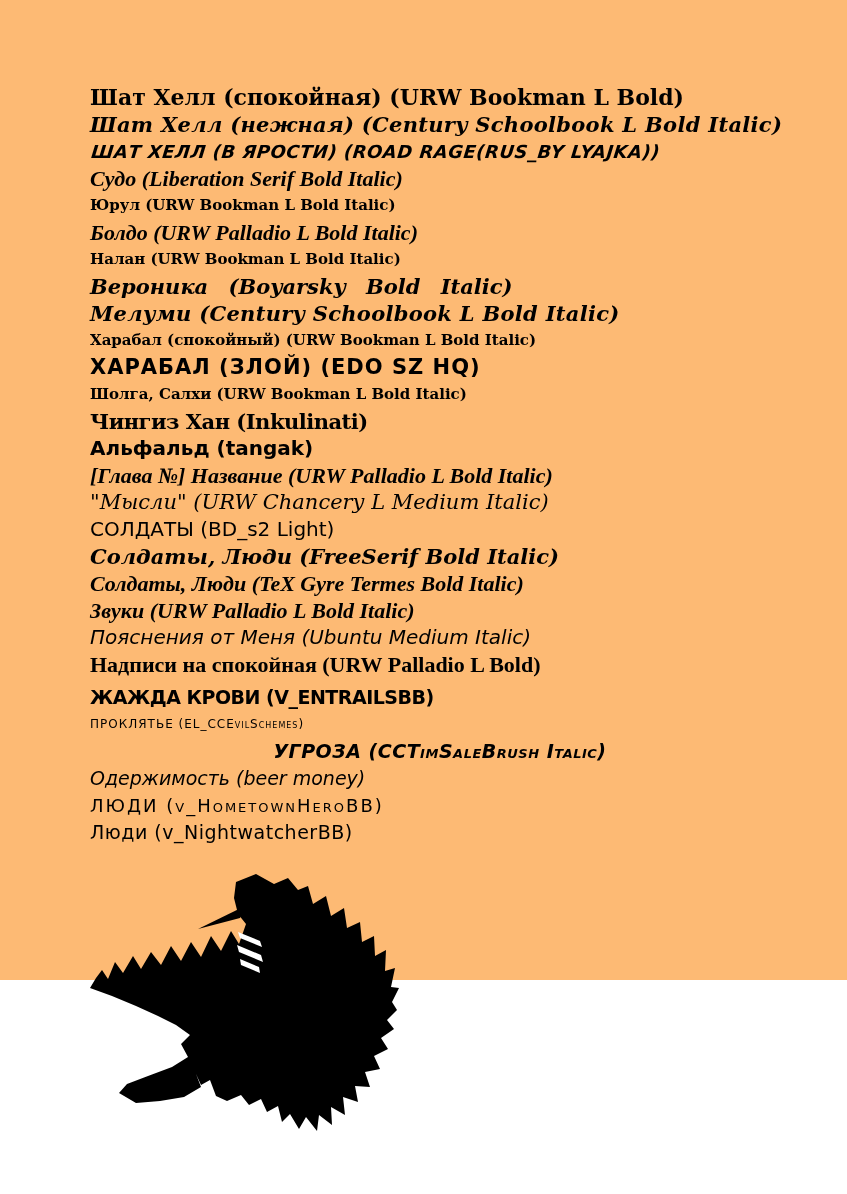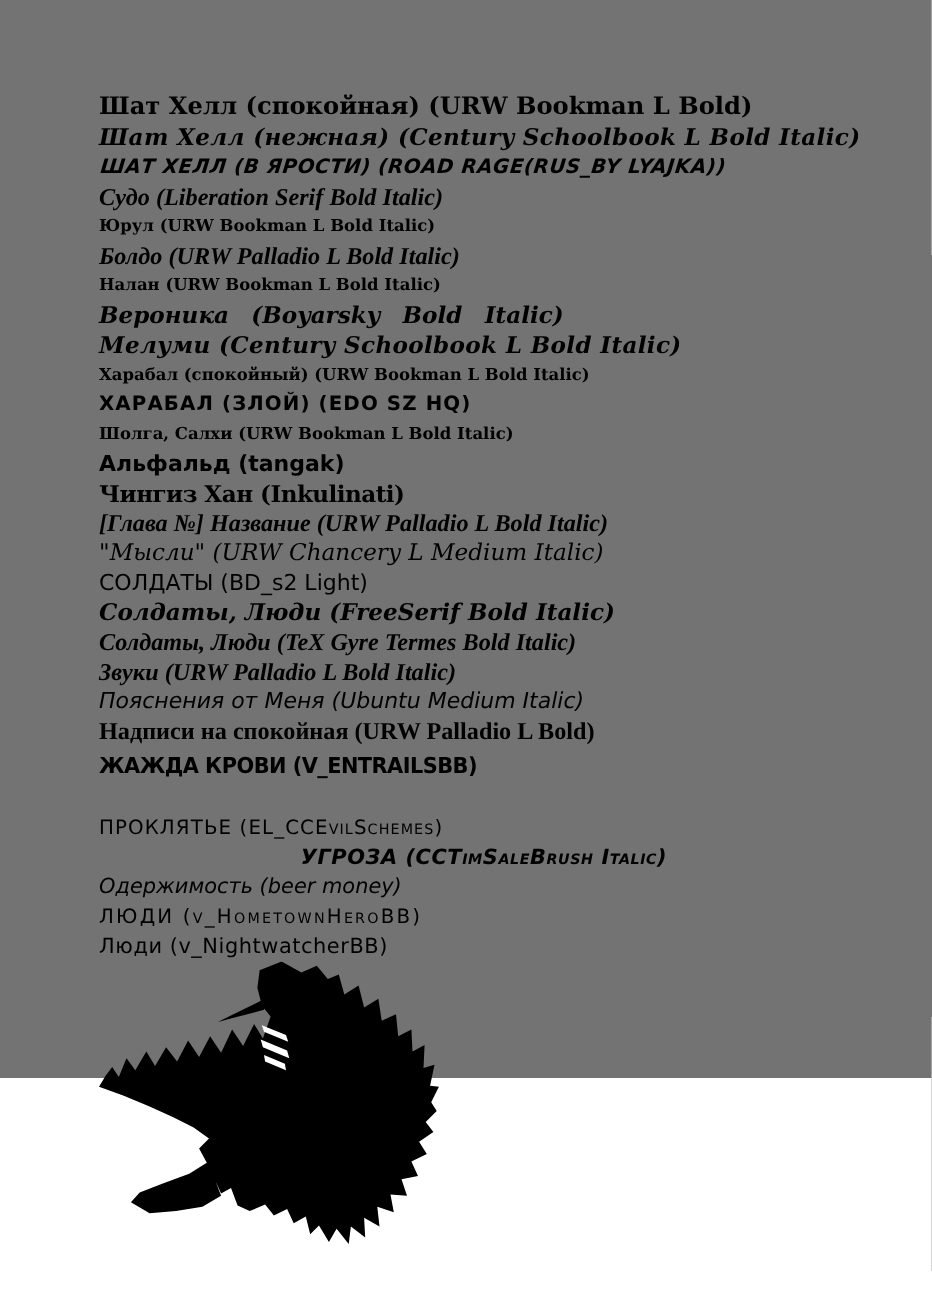--- a/index.html
+++ b/index.html
@@ -5,21 +5,21 @@
   html, body { margin: 0; padding: 0; }
   body {
     width: 847px; height: 1194px;
     background: #ffffff;
     font-family: "Liberation Serif", serif;
     overflow: hidden;
   }
   .page {
     position: relative;
     width: 847px; height: 980px;
-    background: #737373;
+    background: #fdba74;
     color: #000000;
   }
   .font-list {
     position: absolute;
     left: 90px; top: 84px;
     width: 700px;
   }
   .line {
     height: 27px;
     line-height: 27px;
@@ -39,39 +39,39 @@
   .f-libserif-bi { font-family: "Liberation Serif", serif; font-weight: bold; font-style: italic; font-size: 22px; }
   
   .f-palladio-bi { font-family: "Liberation Serif", serif; font-weight: bold; font-style: italic; font-size: 22px; }
   
   .f-palladio-b { font-family: "Liberation Serif", serif; font-weight: bold; font-size: 22px; }
   
   .f-boyarsky { font-family: "DejaVu Serif", serif; font-weight: bold; font-style: italic; font-size: 21px; word-spacing: 13px; }
   
   .f-nimbus-bi { font-family: "Liberation Serif", serif; font-weight: bold; font-style: italic; font-size: 21px; }
   
-  .f-edo { font-family: "DejaVu Sans", sans-serif; font-weight: bold; font-size: 18px; letter-spacing: 1px; }
+  .f-edo { font-family: "DejaVu Sans", sans-serif; font-weight: bold; font-size: 21px; letter-spacing: 1px; }
   
   .f-inkulinati { font-family: "DejaVu Serif", serif; font-weight: bold; font-size: 21px; letter-spacing: -0.5px; }
   
   .f-tangak { font-family: "DejaVu Sans", sans-serif; font-weight: bold; font-size: 20px; }
   
   .f-chancery { font-family: "DejaVu Serif", serif; font-style: italic; font-size: 21px; }
   
   .f-bd { font-family: "DejaVu Sans", sans-serif; font-size: 20px; }
   
   .f-freeserif-bi { font-family: "DejaVu Serif", serif; font-weight: bold; font-style: italic; font-size: 21px; }
   
   .f-termes-bi { font-family: "Liberation Serif", serif; font-weight: bold; font-style: italic; font-size: 22px; }
   
   .f-ubuntu-mi { font-family: "DejaVu Sans", sans-serif; font-style: italic; font-size: 20px; font-weight: 500; }
   
   .f-entrails { font-family: "DejaVu Sans", sans-serif; font-weight: bold; font-size: 19px; letter-spacing: -0.5px; transform: scaleY(1.05); transform-origin: left bottom; }
   
-  .f-evilschemes { font-family: "DejaVu Sans", sans-serif; font-size: 18px; font-variant: small-caps; letter-spacing: 1px; margin-top: 28px; }
+  .f-evilschemes { font-family: "DejaVu Sans", sans-serif; font-size: 12px; font-variant: small-caps; letter-spacing: 1px; }
   
   .f-timsale { font-family: "DejaVu Sans", sans-serif; font-weight: bold; font-style: italic; font-size: 19px; font-variant: small-caps; letter-spacing: .5px; text-align: center; }
   
   .f-beermoney { font-family: "DejaVu Sans", sans-serif; font-style: italic; font-size: 19px; }
   
   .f-hometown { font-family: "DejaVu Sans", sans-serif; font-size: 18px; font-variant: small-caps; letter-spacing: 2px; }
   
   .f-nightwatcher { font-family: "DejaVu Sans", sans-serif; font-size: 19px; letter-spacing: .5px; }
   .gap-before { margin-top: 6px; }
 
@@ -93,22 +93,22 @@
     <div class="line f-roadrage">ШАТ ХЕЛЛ (В ЯРОСТИ) (ROAD RAGE(RUS_BY LYAJKA))</div>
     <div class="line f-libserif-bi">Судо (Liberation Serif Bold Italic)</div>
     <div class="line f-bookman-bi">Юрул (URW Bookman L Bold Italic)</div>
     <div class="line f-palladio-bi">Болдо (URW Palladio L Bold Italic)</div>
     <div class="line f-bookman-bi">Налан (URW Bookman L Bold Italic)</div>
     <div class="line f-boyarsky">Вероника (Boyarsky Bold Italic)</div>
     <div class="line f-schoolbook-bi">Мелуми (Century Schoolbook L Bold Italic)</div>
     <div class="line f-bookman-bi">Харабал (спокойный) (URW Bookman L Bold Italic)</div>
     <div class="line f-edo">ХАРАБАЛ (ЗЛОЙ) (EDO SZ HQ)</div>
     <div class="line f-bookman-bi">Шолга, Салхи (URW Bookman L Bold Italic)</div>
+    <div class="line f-inkulinati">Чингиз Хан (Inkulinati)</div>
     <div class="line f-tangak">Альфальд (tangak)</div>
-    <div class="line f-inkulinati">Чингиз Хан (Inkulinati)</div>
     <div class="line f-palladio-bi">[Глава №] Название (URW Palladio L Bold Italic)</div>
     <div class="line f-chancery">"Мысли" (URW Chancery L Medium Italic)</div>
     <div class="line f-bd">СОЛДАТЫ (BD_s2 Light)</div>
     <div class="line f-freeserif-bi">Солдаты, Люди (FreeSerif Bold Italic)</div>
     <div class="line f-termes-bi">Солдаты, Люди (TeX Gyre Termes Bold Italic)</div>
     <div class="line f-palladio-bi">Звуки (URW Palladio L Bold Italic)</div>
     <div class="line f-ubuntu-mi">Пояснения от Меня (Ubuntu Medium Italic)</div>
     <div class="line f-palladio-b">Надписи на спокойная (URW Palladio L Bold)</div>
     <div class="line f-entrails gap-before">ЖАЖДА КРОВИ (V_ENTRAILSBB)</div>
     <div class="line f-evilschemes">ПРОКЛЯТЬЕ (EL_CCEvilSchemes)</div>

